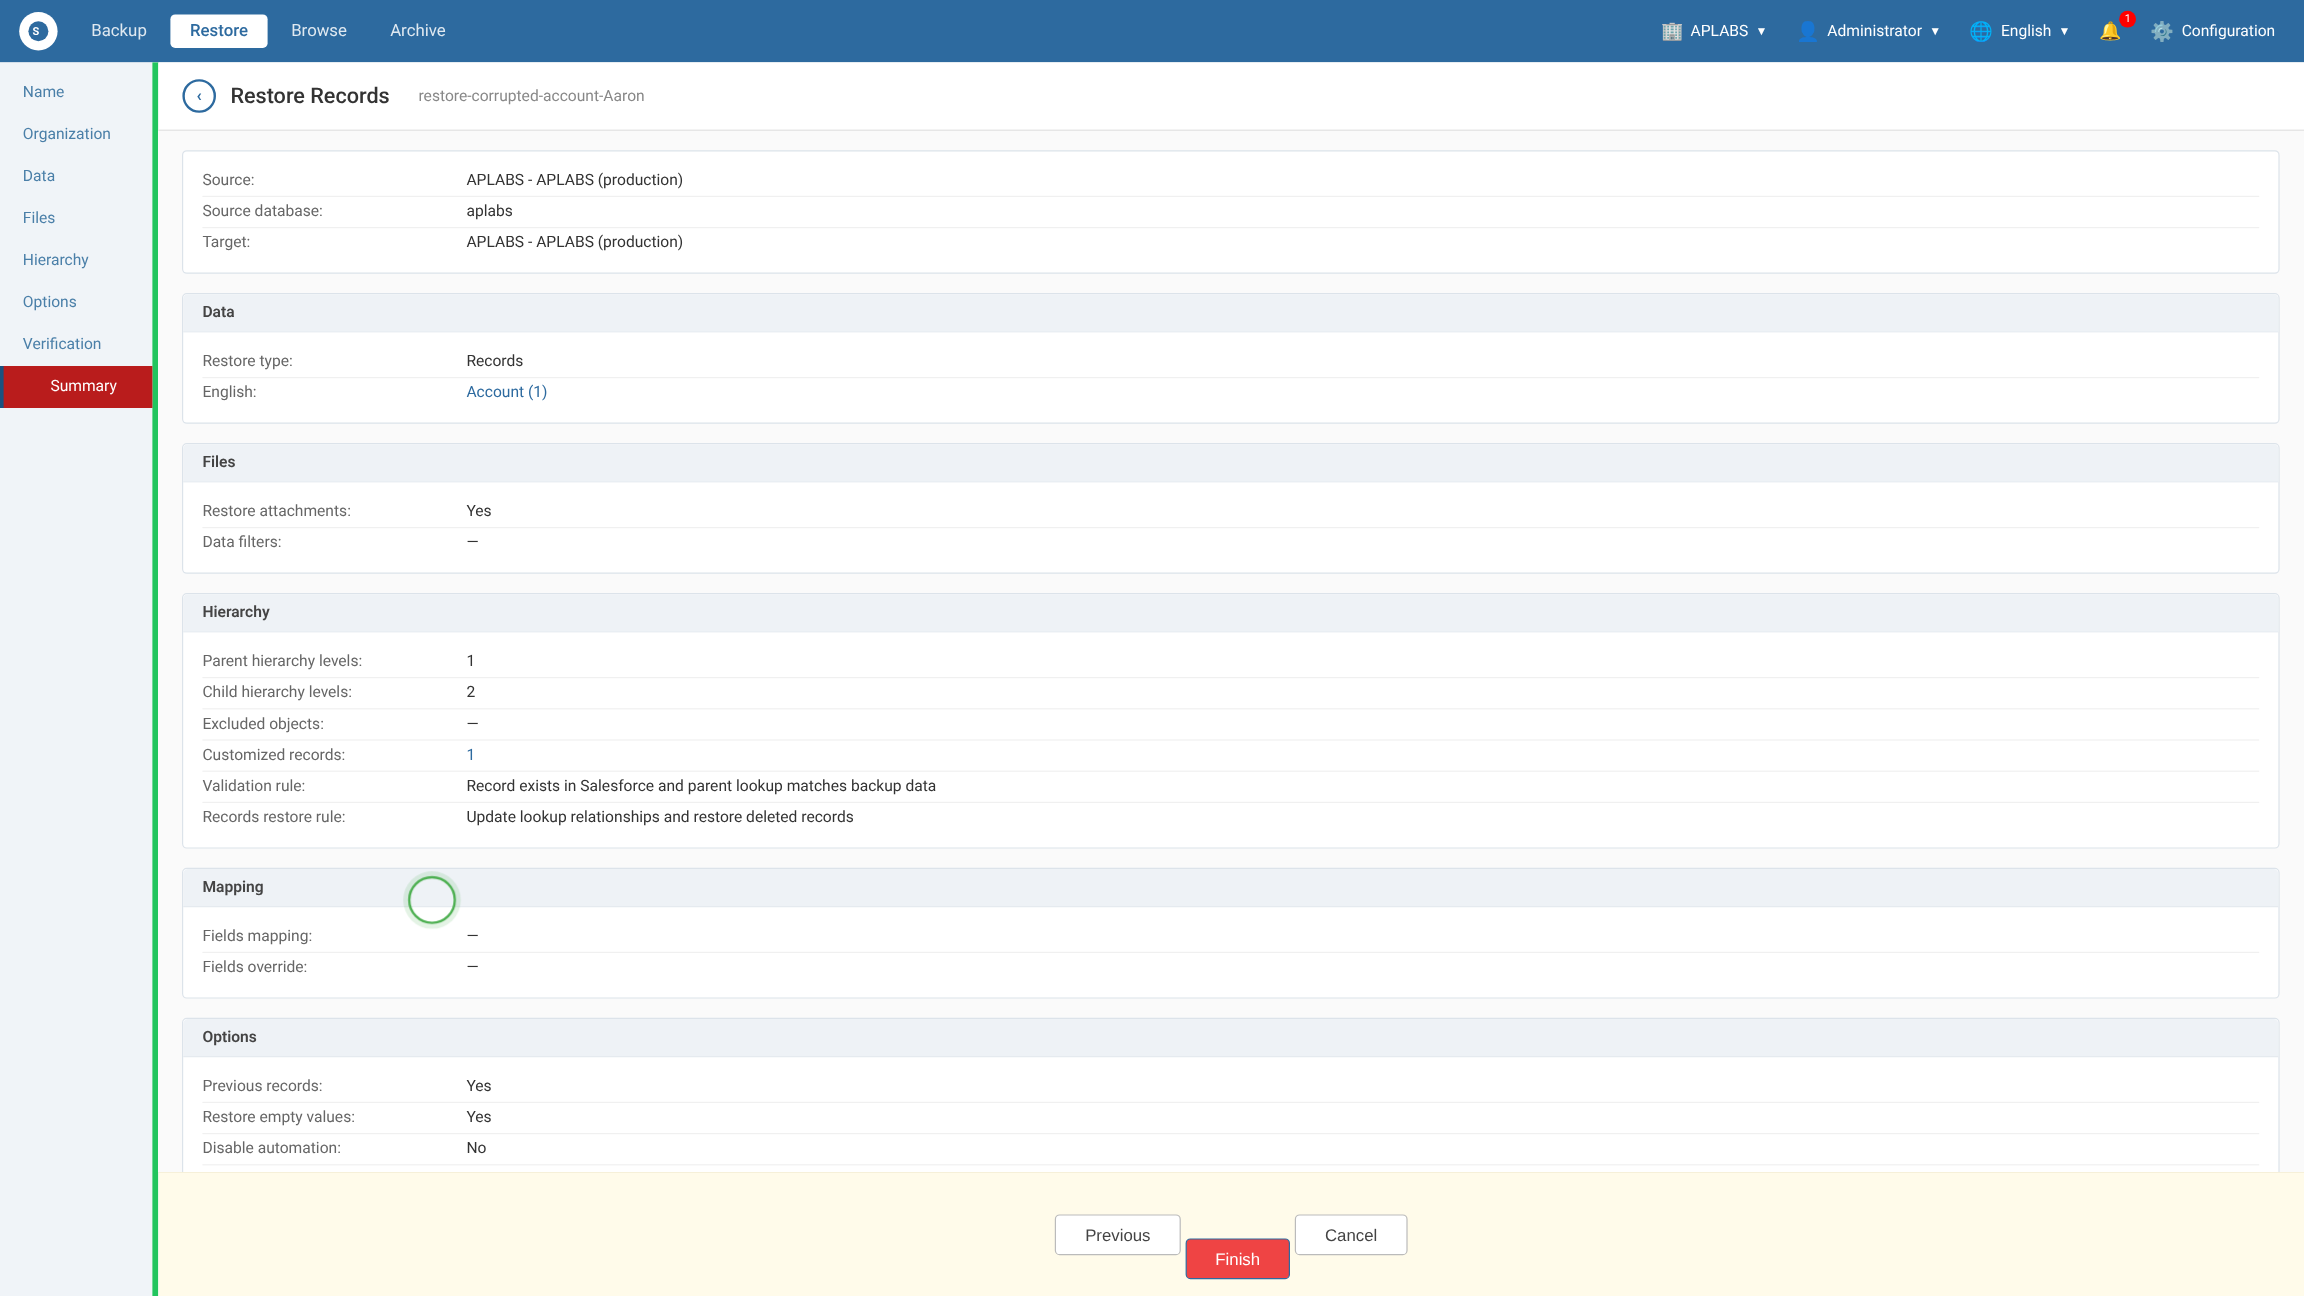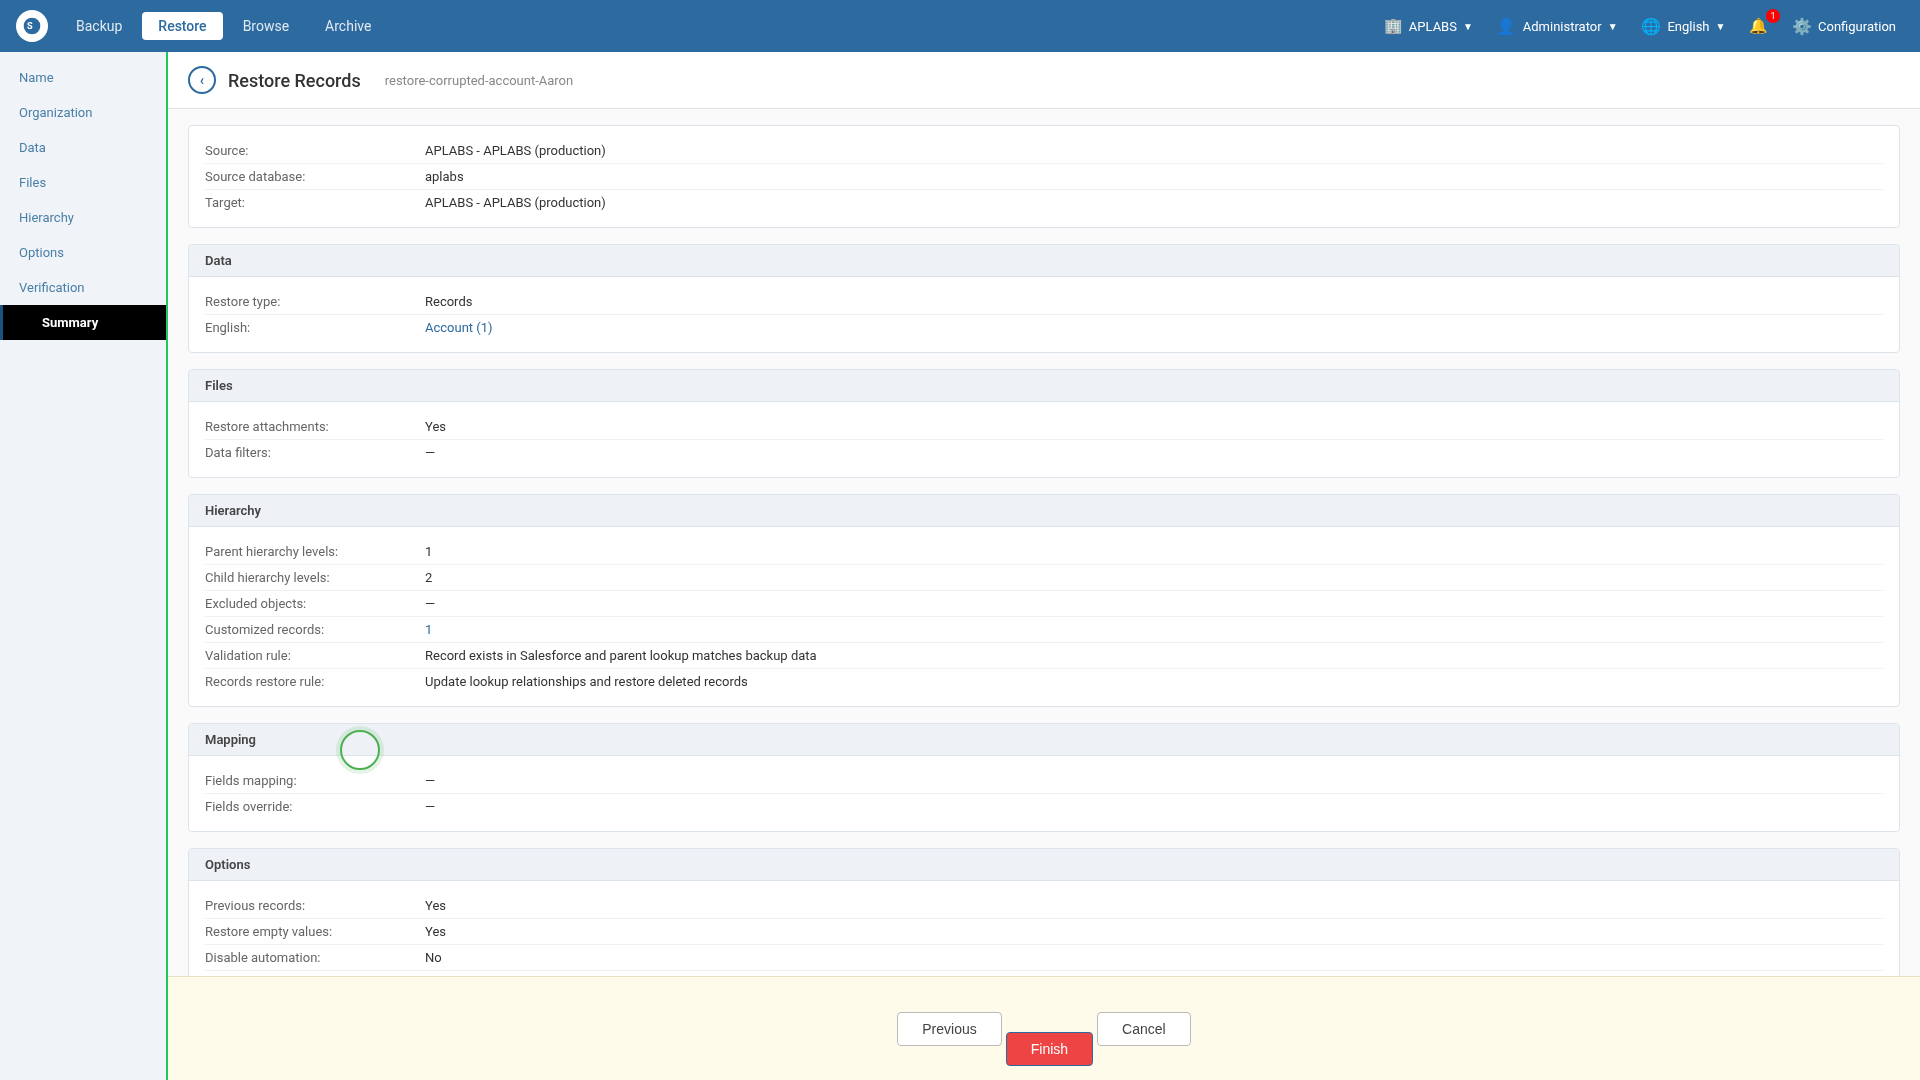--- a/index.html
+++ b/index.html
@@ -22,26 +22,26 @@
     }
     .topnav-right-item .caret { font-size: 10px; }
     .notification-badge { position: relative; }
     .badge { position: absolute; top: -4px; right: -4px; background: red; color: white; border-radius: 50%; width: 14px; height: 14px; font-size: 9px; display: flex; align-items: center; justify-content: center; }
 
     
     .layout { display: flex; height: calc(1080px - 52px); }
 
     
     .sidebar {
-      width: 168px; background: #f0f4f8; border-right: 2px solid #22c55e; padding-top: 8px; flex-shrink: 0;
+      width: 132px; background: #f0f4f8; border-right: 5px solid #22c55e; padding-top: 8px; flex-shrink: 0;
     }
     .sidebar-item {
       padding: 10px 16px; color: #4a7fa8; cursor: pointer; font-size: 13px; border-left: 3px solid transparent;
     }
-    .sidebar-item.active { background: #000000; color: white; border-left: 3px solid #1a5280; font-weight: 700; padding-left: 39px; }
+    .sidebar-item.active { background: #b91c1c; color: white; border-left: 3px solid #1a5280; font-weight: 400; padding-left: 39px; }
 
     
     .main { flex: 1; overflow: hidden; display: flex; flex-direction: column; background: #fff; }
 
     
     .page-header {
       display: flex; align-items: center; padding: 14px 20px; border-bottom: 1px solid #e0e0e0; background: white;
     }
     .back-btn {
       width: 28px; height: 28px; border-radius: 50%; border: 2px solid #2d6a9f; color: #2d6a9f; display: flex; align-items: center; justify-content: center; cursor: pointer; margin-right: 12px; font-size: 14px; font-weight: bold;

